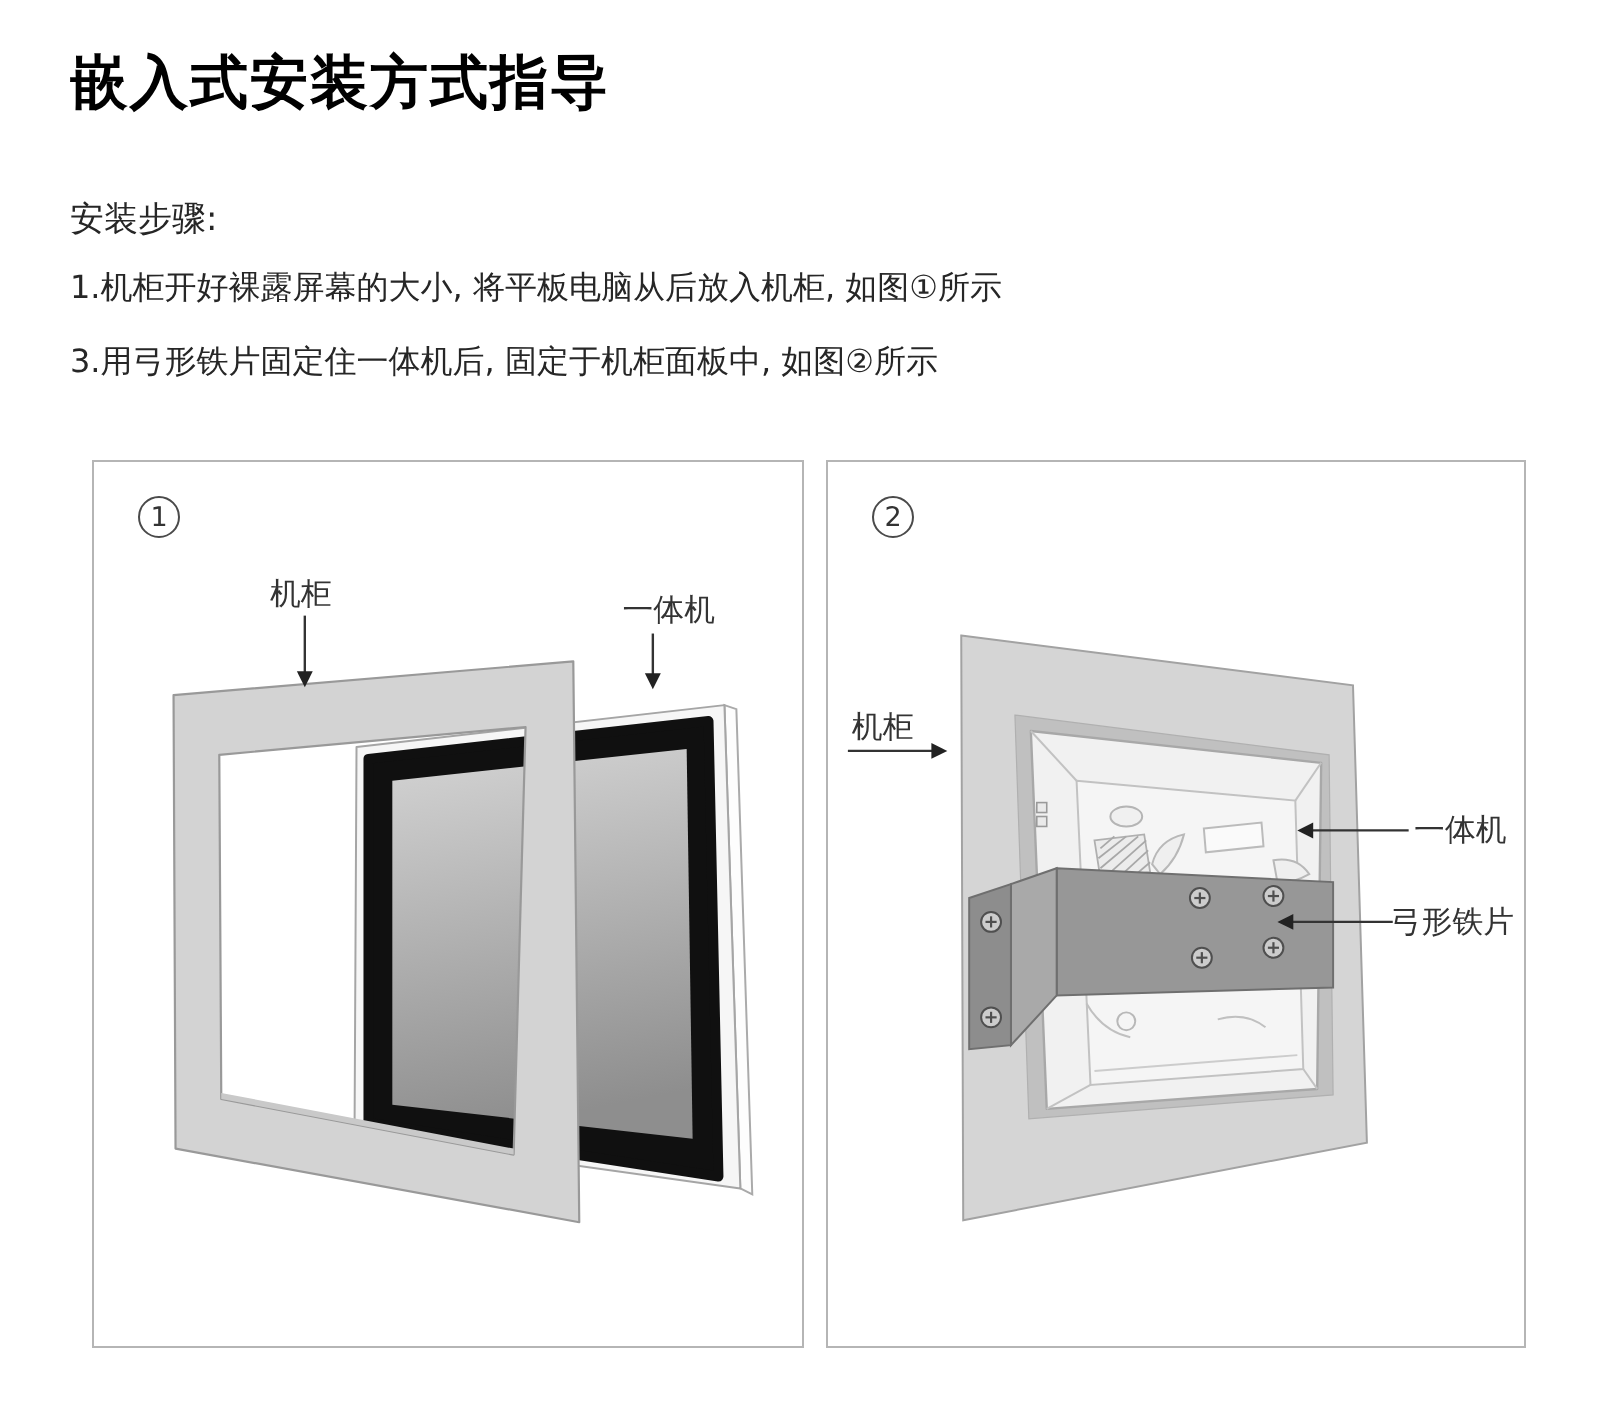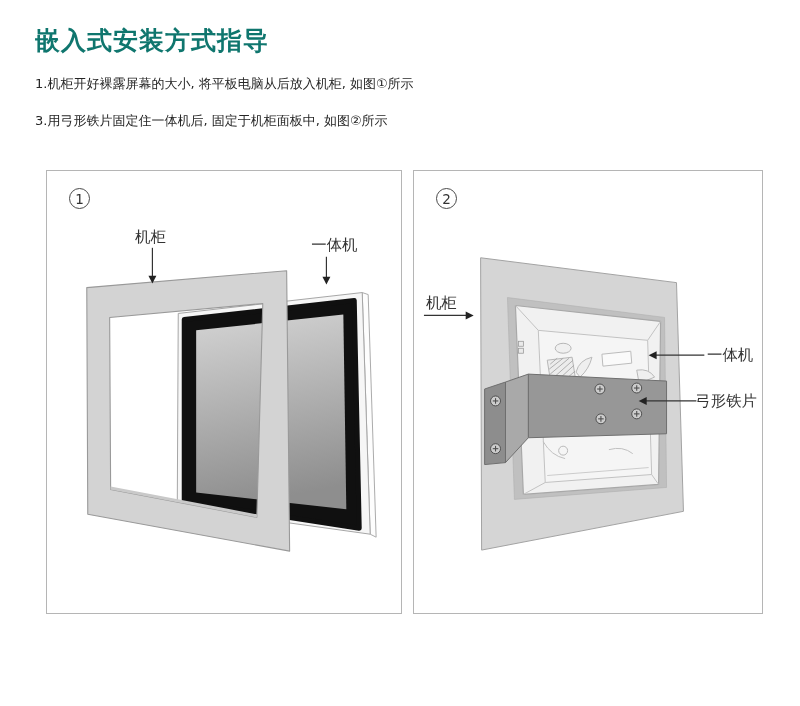--- a/index.html
+++ b/index.html
@@ -3,26 +3,26 @@
 <meta charset="utf-8">
 <style>
   html,body{margin:0;padding:0;}
   body{
     width:800px;height:706px;background:#ffffff;overflow:hidden;
     font-family:"DejaVu Sans","Liberation Sans",sans-serif;
     color:#262626;
   }
   .doc-title{
     margin:22px 0 0 35px;
-    font-size:25px;line-height:38px;font-weight:600;
-    color:#0f766e;letter-spacing:1px;
+    font-size:29px;line-height:38px;font-weight:600;
+    color:#000000;letter-spacing:1px;
   }
   .steps-block{margin-left:35px;}
   .steps-heading{margin-top:40px;font-size:17px;line-height:20px;}
-  .step-line{font-size:13px;line-height:19px;}
+  .step-line{font-size:16px;line-height:19px;}
   .step-1{margin-top:14px;}
   .step-2{margin-top:18px;}
   .figures-row{
     display:flex;gap:11px;margin:40px 0 0 46px;
   }
   .figure-panel{
     position:relative;height:444px;border:1px solid #b5b5b5;
     background:#ffffff;box-sizing:border-box;
   }
   .figure-panel.left{width:356px;}
@@ -35,20 +35,21 @@
   }
   .figure-panel svg{position:absolute;left:0;top:0;width:100%;height:100%;}
   .diagram-label{font-size:15.5px;fill:#333;}
 </style>
 </head>
 <body>
 
 <h1 class="doc-title">嵌入式安装方式指导</h1>
 
 <div class="steps-block">
+  <div class="steps-heading">安装步骤:</div>
   <div class="step-line step-1">1.机柜开好裸露屏幕的大小, 将平板电脑从后放入机柜, 如图①所示</div>
   <div class="step-line step-2">3.用弓形铁片固定住一体机后, 固定于机柜面板中, 如图②所示</div>
 </div>
 
 <div class="figures-row">
 
   <div class="figure-panel left">
     <div class="figure-badge">1</div>
     <svg viewBox="0 0 356 444">
       <defs>

